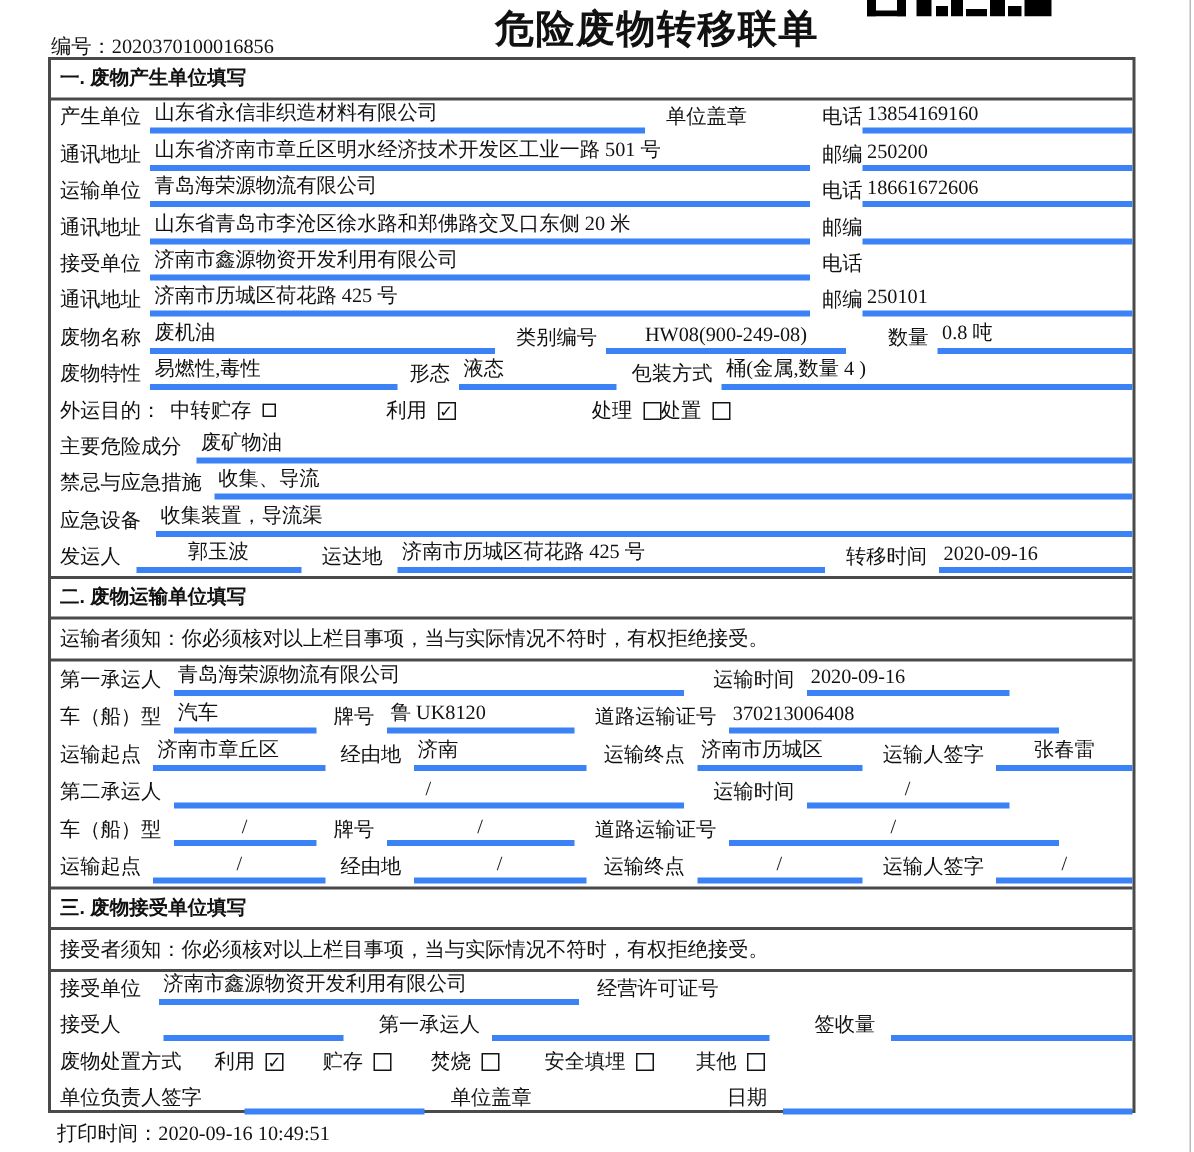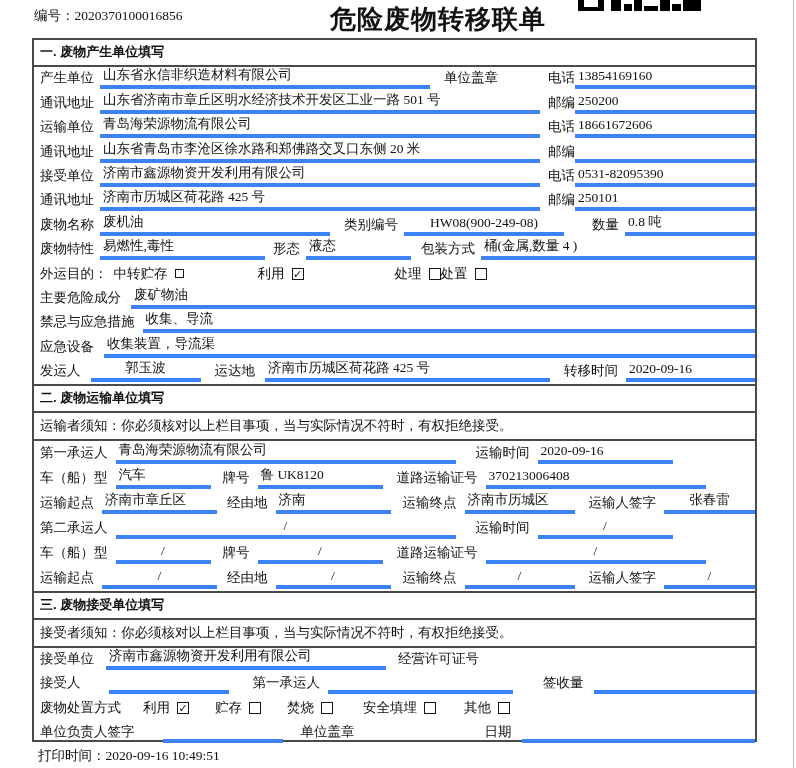--- a/index.html
+++ b/index.html
@@ -6,21 +6,21 @@
   html,body { background:#fff; }
   body {
     width:796px; height:768px;
     font-family:"Liberation Serif","DejaVu Serif",serif;
     color:#111; overflow:hidden;
   }
   .page { position:relative; width:796px; height:768px; background:#ffffff; }
   .page-edge { position:absolute; top:0; right:2px; width:1px; height:768px; background:#b9b9b9; }
 
   
-  .serial { position:absolute; left:34px; top:7px; font-size:13.5px; white-space:nowrap; }
+  .serial { position:absolute; left:34px; top:22px; font-size:13.5px; white-space:nowrap; }
   .doc-title {
     position:absolute; left:0; right:0; top:2px; text-align:center;
     transform:translateX(40px);
     font-family:"Liberation Sans","DejaVu Sans",sans-serif;
     font-weight:bold; font-size:26px; letter-spacing:1px;
   }
   .qr-frag { position:absolute; left:578px; top:0; width:126px; height:11px; }
 
   
   .form {
@@ -139,21 +139,20 @@
       <span class="lbl ml8">邮编</span>
       <span class="val grow"></span>
     </div>
 
     <div class="row">
       <div class="lg">
         <span class="lbl">接受单位</span>
         <span class="val grow ml6">济南市鑫源物资开发利用有限公司</span>
       </div>
       <span class="lbl ml8">电话</span>
-      <span class="val grow">0531-82095390</span>
     </div>
 
     <div class="row">
       <div class="lg">
         <span class="lbl">通讯地址</span>
         <span class="val grow ml6">济南市历城区荷花路 425 号</span>
       </div>
       <span class="lbl ml8">邮编</span>
       <span class="val grow">250101</span>
     </div>

